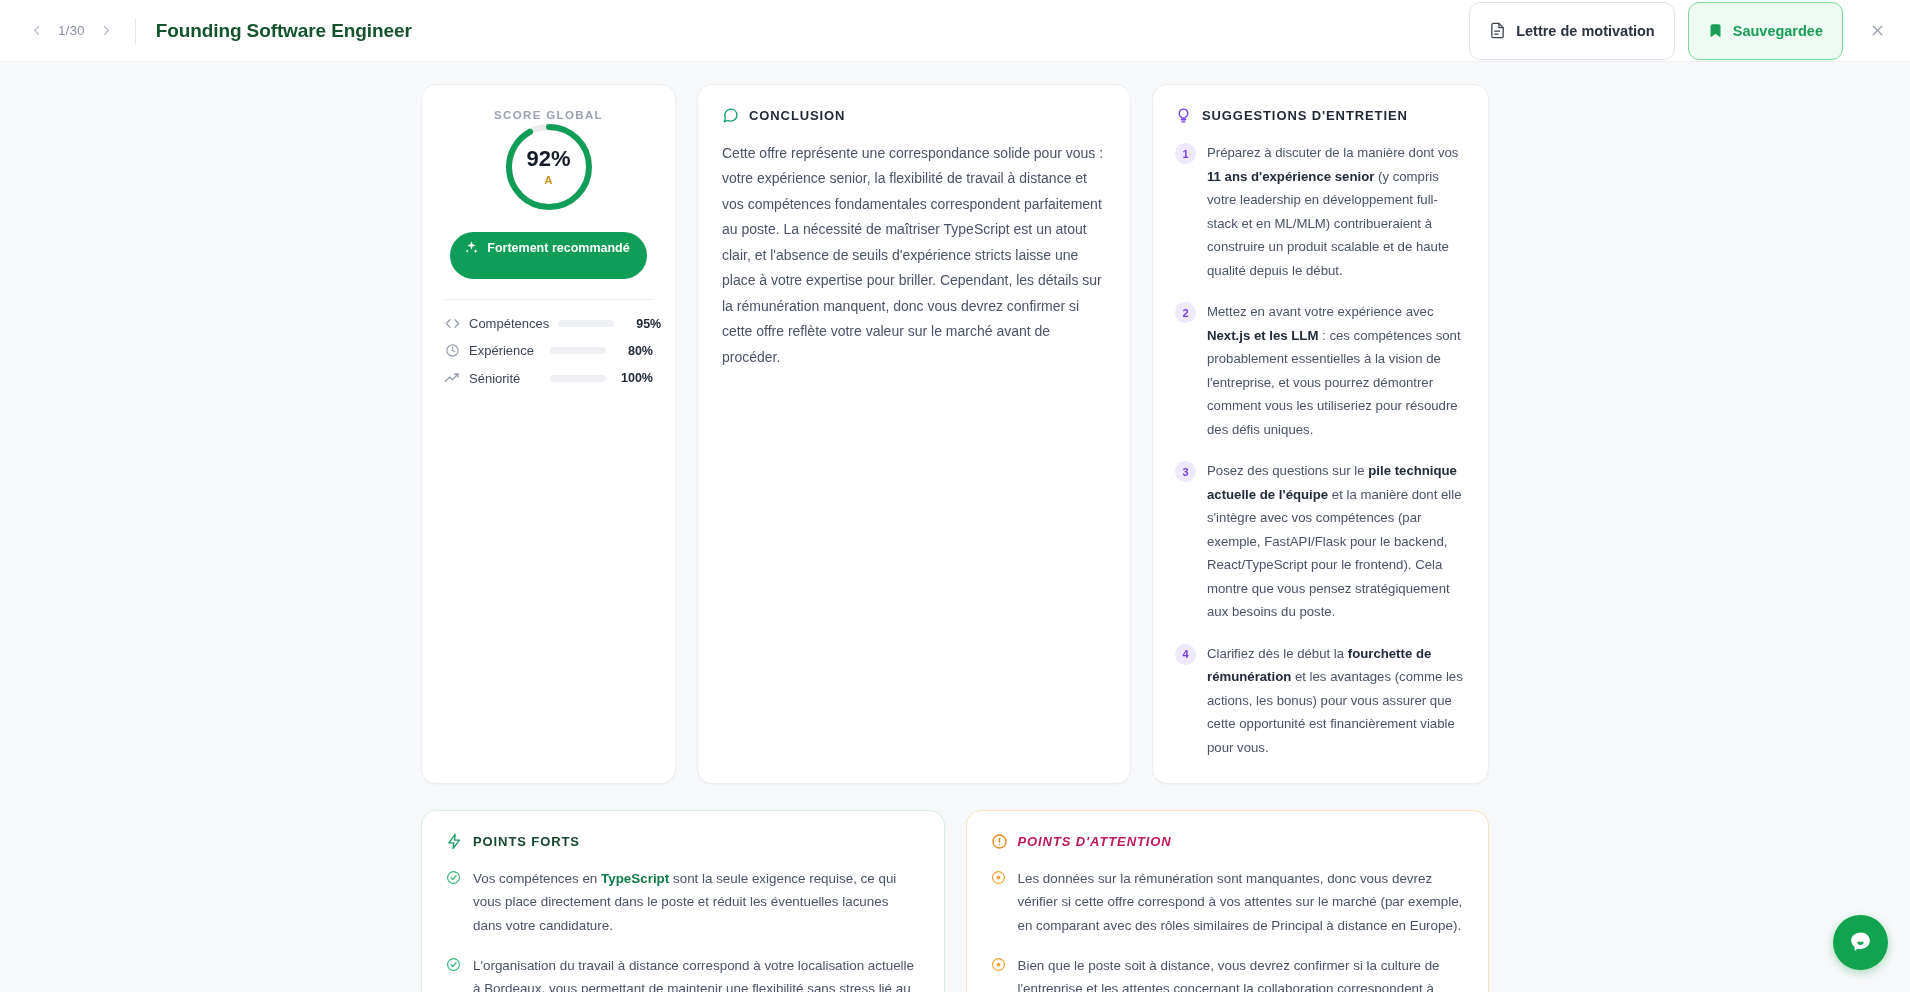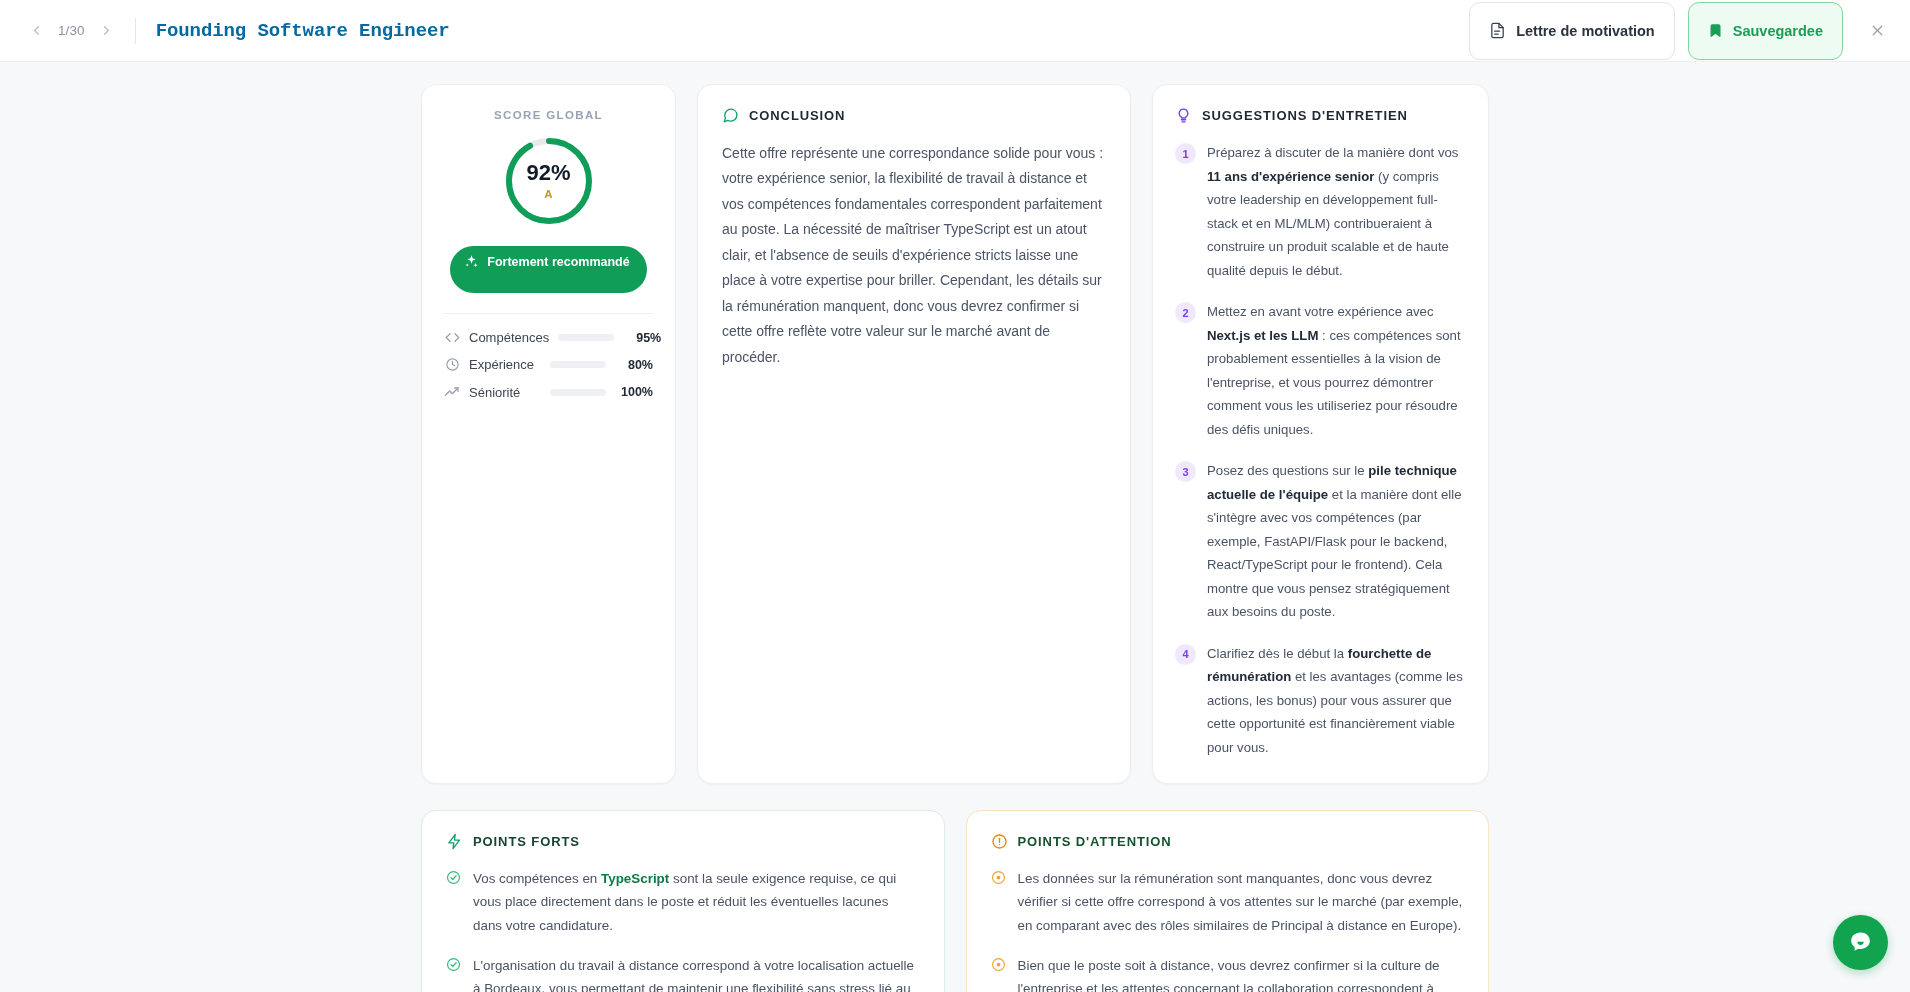--- a/index.html
+++ b/index.html
@@ -27,21 +27,21 @@
   }
   .nav-arrow svg { display: block; }
   .nav-count {
     font-size: 13.5px; color: #8b93a0; letter-spacing: .1px;
     padding: 0 6px; user-select: none;
   }
   .header-divider {
     width: 1px; height: 26px; background: #e4e7ec; margin: 0 20px 0 14px;
   }
   .page-title {
-    font-size: 19px; font-weight: bold; color: #0369a1; letter-spacing: -.1px; font-family: Liberation Mono, monospace;
+    font-size: 19px; font-weight: bold; color: #14532d; letter-spacing: -.1px;
   }
   .header-right {
     margin-left: auto; display: flex; align-items: center; gap: 13px;
   }
   .btn {
     display: inline-flex; align-items: center; gap: 10px;
     height: 58px; padding: 0 19px;
     border-radius: 11px; font-size: 14.5px; font-weight: bold;
     cursor: pointer; white-space: nowrap;
   }
@@ -78,21 +78,21 @@
 
   
   .card-score {
     width: 255px; flex: 0 0 255px;
     padding: 24px 22px 20px;
     display: flex; flex-direction: column; align-items: center;
     min-height: 620px;
   }
   .score-label {
     font-size: 11.5px; font-weight: bold; letter-spacing: 1.35px;
-    color: #9aa2b0; text-transform: uppercase; margin-bottom: 14px;
+    color: #9aa2b0; text-transform: uppercase; 
   }
   .donut-wrap { position: relative; width: 92px; height: 92px; margin-bottom: 19px; }
   .donut-wrap svg { display: block; transform: rotate(-90deg); }
   .donut-center {
     position: absolute; inset: 0;
     display: flex; flex-direction: column; align-items: center; justify-content: center;
   }
   .donut-pct { font-size: 22px; font-weight: bold; color: #131a28; line-height: 1; }
   .donut-grade { font-size: 11.5px; font-weight: bold; color: #c8961f; margin-top: 4px; }
   .reco-badge {
@@ -159,21 +159,21 @@
   .card-warnings {
     flex: 1 1 0; border: 1px solid #fae3c2; padding: 22px 24px 24px;
     min-height: 260px;
   }
   .bullet-list { display: flex; flex-direction: column; gap: 17px; }
   .bullet-item { display: flex; gap: 12px; }
   .bullet-icon { flex: 0 0 15px; margin-top: 3px; }
   .bullet-text { font-size: 13.4px; line-height: 1.74; color: #4a5365; }
   .bullet-text b.g { color: #0c7b47; font-weight: bold; }
   .strength-head .card-head-title { color: #17462f; }
-  .warning-head .card-head-title { color: #14532d; }
+  .warning-head .card-head-title { color: #be185d; font-style: italic; }
 
   
   .chat-fab {
     position: fixed; right: 22px; bottom: 22px;
     width: 55px; height: 55px; border-radius: 50%;
     background: #12a34f; cursor: pointer;
     display: flex; align-items: center; justify-content: center;
     box-shadow: 0 3px 10px rgba(18,163,79,.33);
   }
 </style>

